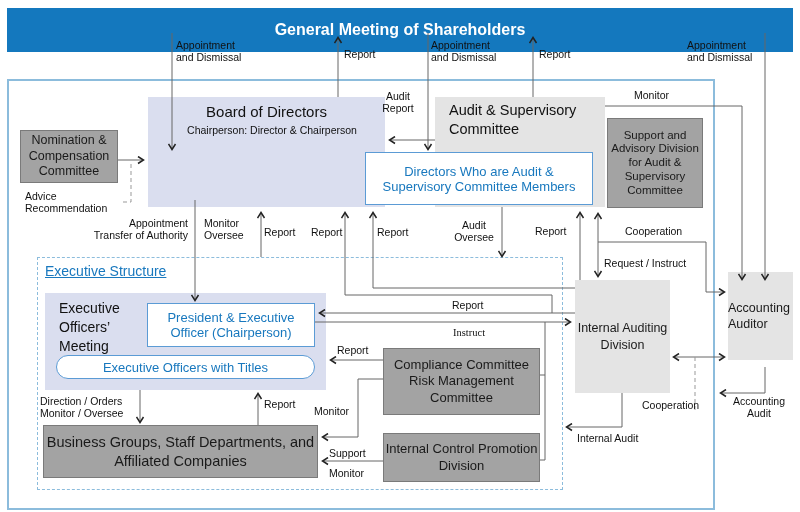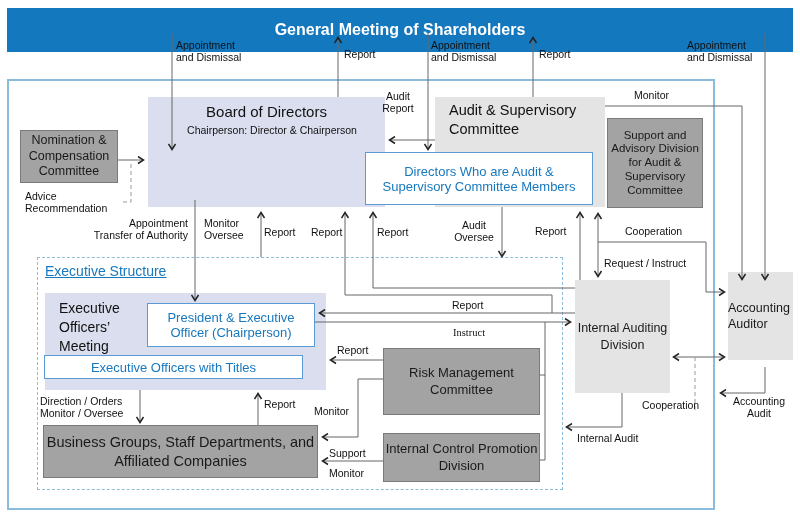--- a/index.html
+++ b/index.html
@@ -45,24 +45,25 @@
   <div class="abs lbl c" style="left:148px;top:124px;width:248px;font-size:10.5px;z-index:2;">Chairperson: Director &amp; Chairperson</div>
 
   <div class="abs panel-gray" style="left:435px;top:97px;width:170px;height:110px;"></div>
   <div class="abs lbl" style="left:449px;top:101px;width:150px;font-size:14.5px;line-height:1.3;z-index:2;">Audit &amp; Supervisory Committee</div>
   <div class="abs bbox" style="left:365px;top:152px;width:228px;height:53px;font-size:13px;padding:0 4px;">Directors Who are Audit &amp; Supervisory Committee Members</div>
   <div class="abs wbox" style="left:607px;top:118px;width:96px;height:90px;font-size:11.5px;line-height:1.2;">Support and Advisory Division for Audit &amp; Supervisory Committee</div>
 
   <div class="abs panel-blue" style="left:45px;top:293px;width:281px;height:97px;"></div>
   <div class="abs lbl" style="left:59px;top:299px;width:100px;font-size:14px;line-height:1.35;z-index:2;">Executive Officers’ Meeting</div>
   <div class="abs bbox" style="left:147px;top:303px;width:168px;height:44px;font-size:13px;">President &amp; Executive Officer (Chairperson)</div>
-  <div class="abs bbox" style="left:44px;top:355px;width:259px;height:24px;font-size:13px;">Executive Officers with Titles</div>
+  <div class="abs bbox" style="left:56px;top:355px;width:259px;height:24px;font-size:13px;border-radius:12px;">Executive Officers with Titles</div>
   <div class="abs wbox" style="left:43px;top:425px;width:275px;height:53px;font-size:14.5px;line-height:1.3;">Business Groups, Staff Departments, and Affiliated Companies</div>
 
   <div class="abs wbox" style="left:383px;top:348px;width:157px;height:67px;font-size:13px;line-height:1.25;">
+    <div>Compliance Committee</div>
     <div>Risk Management Committee</div>
   </div>
   <div class="abs wbox" style="left:383px;top:433px;width:157px;height:49px;font-size:13px;line-height:1.25;">Internal Control Promotion Division</div>
 
   <div class="abs panel-gray" style="left:575px;top:280px;width:95px;height:113px;display:flex;align-items:center;justify-content:center;text-align:center;font-size:12.5px;line-height:1.3;">Internal Auditing Division</div>
   <div class="abs panel-gray" style="left:728px;top:272px;width:65px;height:88px;display:flex;align-items:center;justify-content:center;text-align:left;font-size:12.5px;line-height:1.3;">Accounting Auditor</div>
 
   <svg class="lines" width="800" height="512">
     <defs>
       <marker id="ar" markerWidth="9" markerHeight="9" refX="6.5" refY="4.5" orient="auto-start-reverse" markerUnits="userSpaceOnUse">

